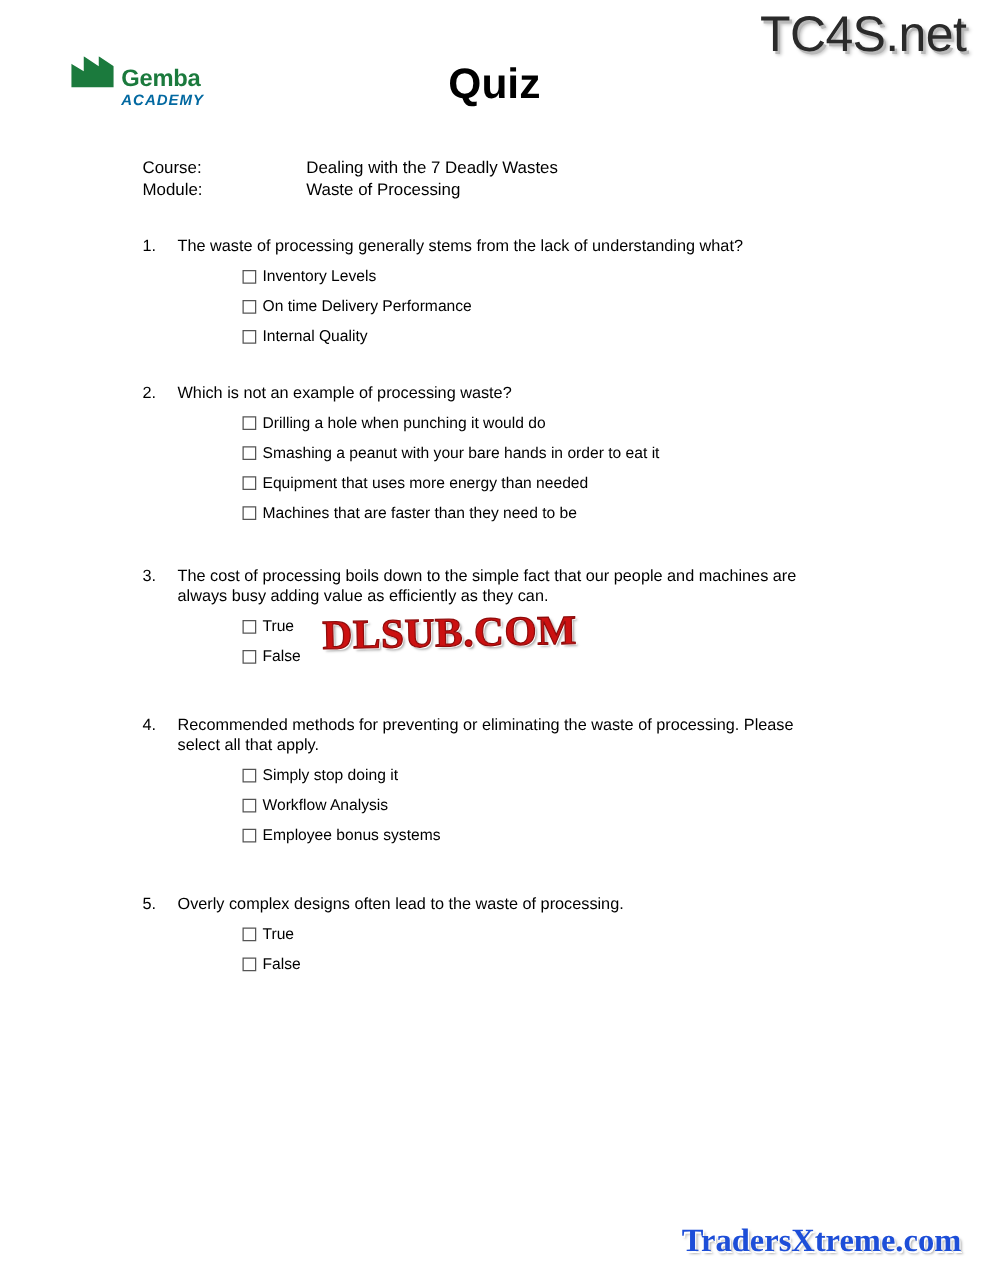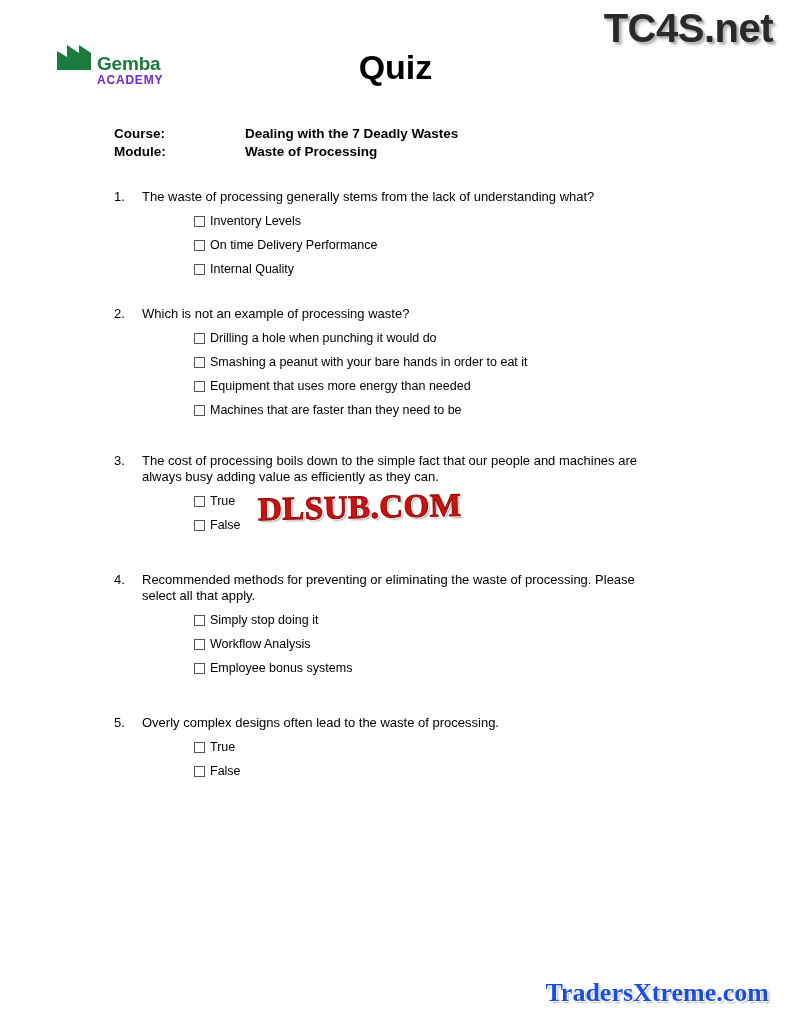--- a/index.html
+++ b/index.html
@@ -22,21 +22,21 @@
     height: 1024px;
     background: #ffffff;
   }
 
   
   .wm-tc4s {
     position: absolute;
     top: 6px;
     right: 18px;
     font-family: "Liberation Sans", sans-serif;
-    font-weight: bold;
+    font-weight: normal;
     font-size: 40px;
     letter-spacing: -0.5px;
     color: #2a2a2a;
     text-shadow: 2px 2px 0 #b9b9b9, 3px 3px 3px rgba(0,0,0,0.25);
     user-select: none;
   }
   .wm-dlsub {
     position: absolute;
     left: 258px;
     top: 489px;
@@ -87,23 +87,24 @@
     font-family: "Liberation Sans", sans-serif;
     font-weight: bold;
     font-size: 19px;
     color: #1b7a3d;
     letter-spacing: -0.2px;
   }
   .logo-academy {
     font-family: "Liberation Sans", sans-serif;
     font-weight: bold;
     font-size: 12px;
-    color: #6d28d9;
+    color: #0369a1;
     letter-spacing: 0.8px;
     margin-top: 1px;
+    font-style: italic;
   }
   .doc-title {
     position: absolute;
     left: 0;
     top: 48px;
     width: 791px;
     text-align: center;
     font-family: "Liberation Sans", sans-serif;
     font-weight: bold;
     font-size: 34px;
@@ -113,21 +114,20 @@
   
   .meta {
     position: absolute;
     left: 114px;
     top: 125px;
     font-size: 13.5px;
     line-height: 18px;
   }
   .meta-row {
     display: flex;
-    font-weight: bold;
   }
   .meta-label {
     width: 95px;
     flex: none;
   }
   .meta-value {
     flex: 1;
     margin-left: 36px;
   }
 

